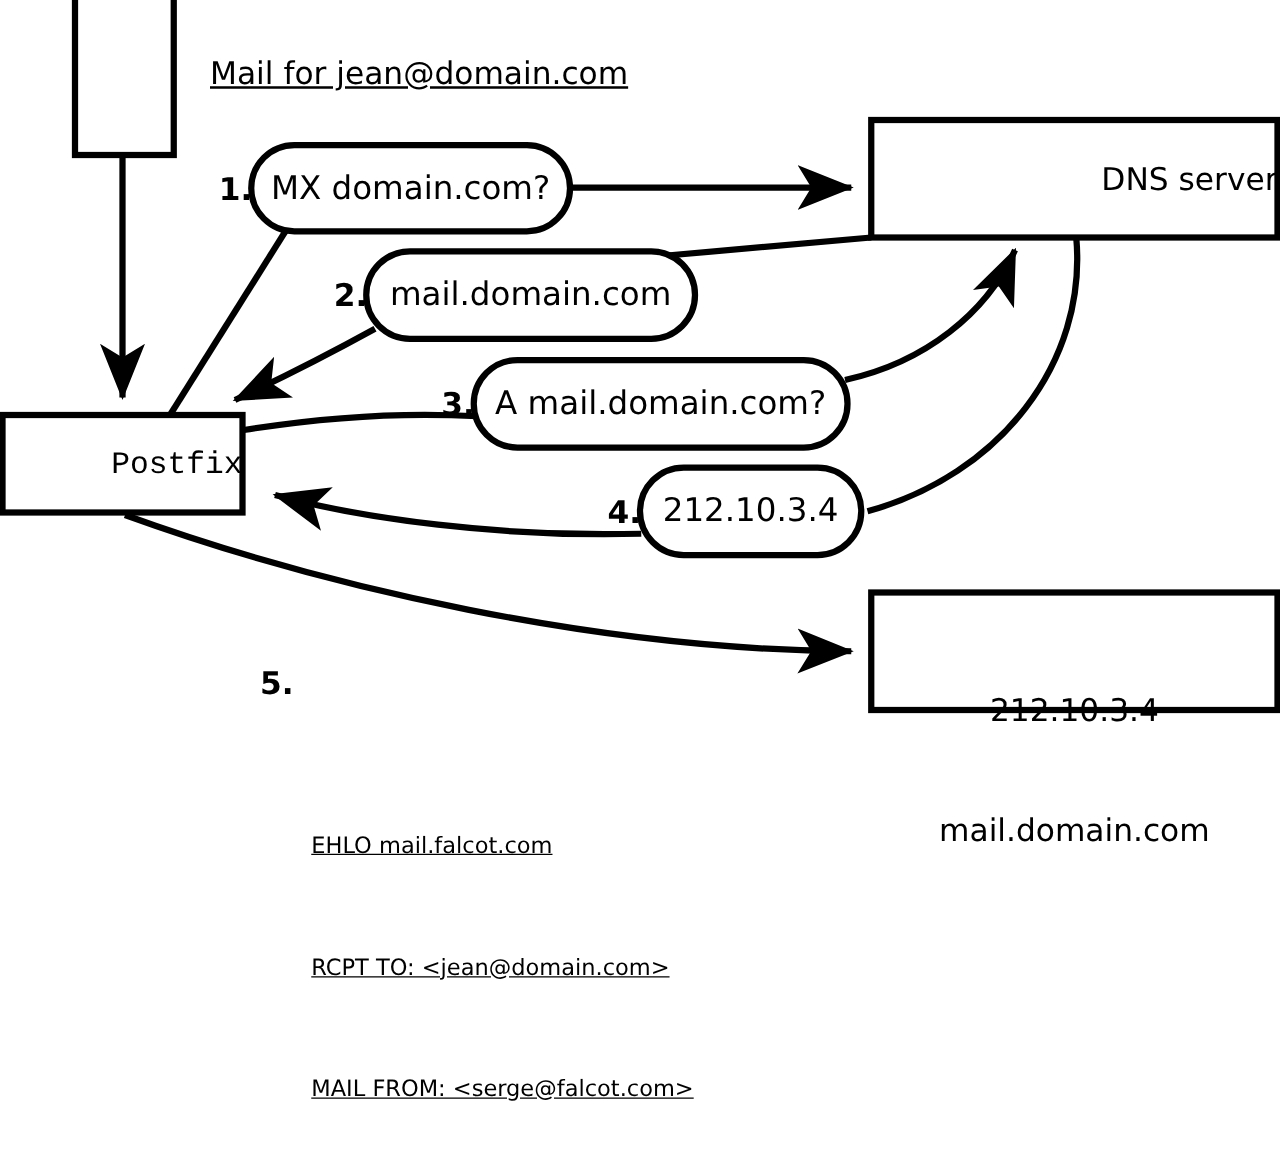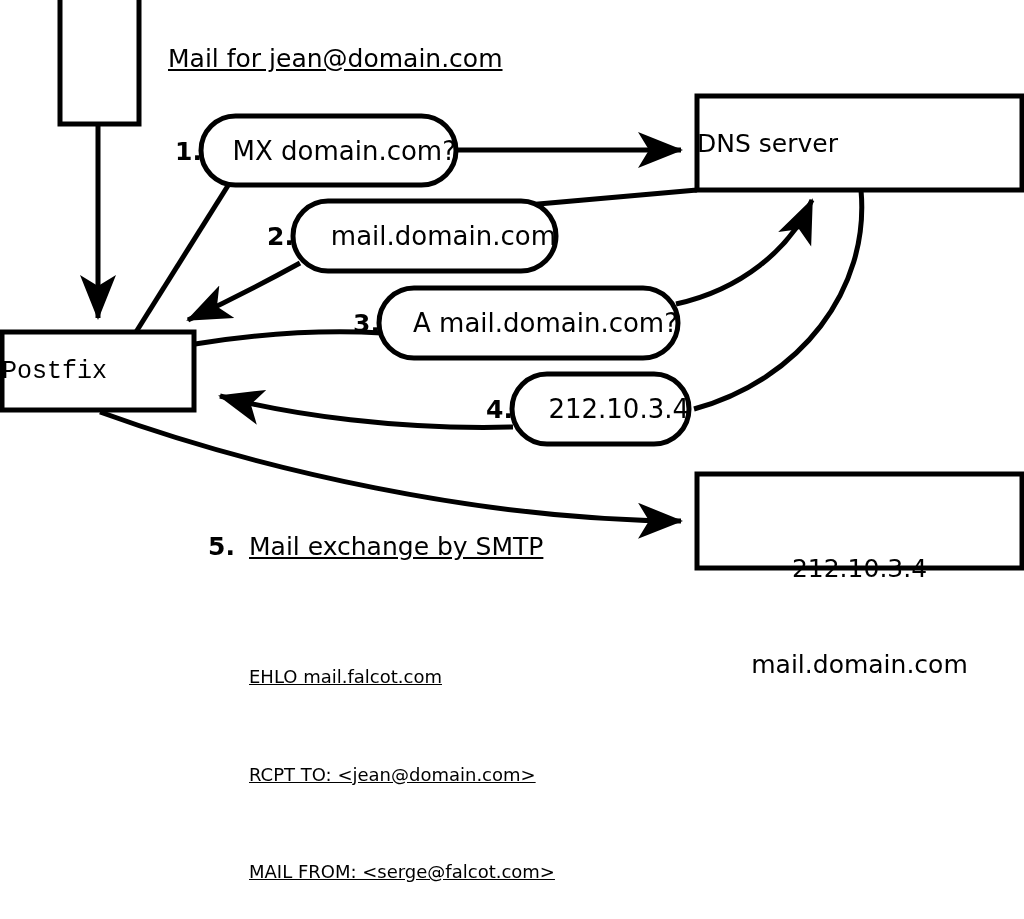--- a/index.html
+++ b/index.html
@@ -43,30 +43,30 @@
     stroke-linecap: butt;
   }
   .txt {
     position: absolute;
     white-space: pre;
     line-height: 1;
     color: #000000;
   }
   .node-label {
     font-size: 25px;
-    text-align: left;
+    text-align: right;
   }
   .node-label-2 {
     font-size: 25px;
     text-align: center;
     line-height: 1.28;
   }
   .bubble-label {
     font-size: 26px;
-    text-align: right;
+    text-align: center;
   }
   .step-num {
     font-size: 25px;
     font-weight: bold;
     text-align: right;
   }
   .caption {
     font-size: 25px;
     text-decoration: underline;
   }
@@ -149,21 +149,20 @@
   <div class="txt step-num" style="left:242px; top:224px; width:52px;">2.</div>
   <div class="txt bubble-label" style="left:293px; top:223px; width:263px;">mail.domain.com</div>
 
   <div class="txt step-num" style="left:328px; top:311px; width:52px;">3.</div>
   <div class="txt bubble-label" style="left:379px; top:310px; width:299px;">A mail.domain.com?</div>
 
   <div class="txt step-num" style="left:461px; top:397px; width:52px;">4.</div>
   <div class="txt bubble-label" style="left:512px; top:396px; width:177px;">212.10.3.4</div>
 
   <div class="txt step-num" style="left:205px; top:534px; width:30px;">5.</div>
-  <div class="txt caption" style="left:249px; top:534px;">Mail exchange by SMTP</div>
 
   <div class="transcript">
     <div class="mono-line">EHLO mail.falcot.com</div>
     <div class="mono-line">RCPT TO: &lt;jean@domain.com&gt;</div>
     <div class="mono-line">MAIL FROM: &lt;serge@falcot.com&gt;</div>
     
     
     
     
     

